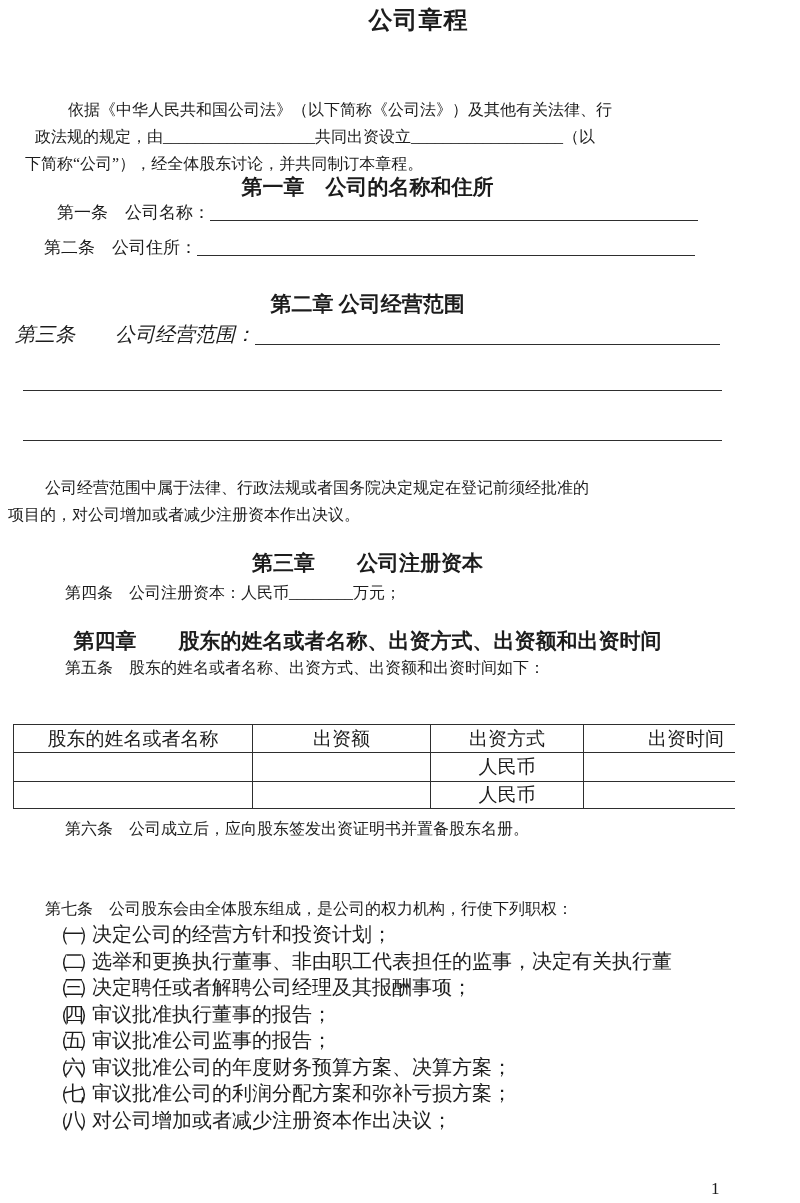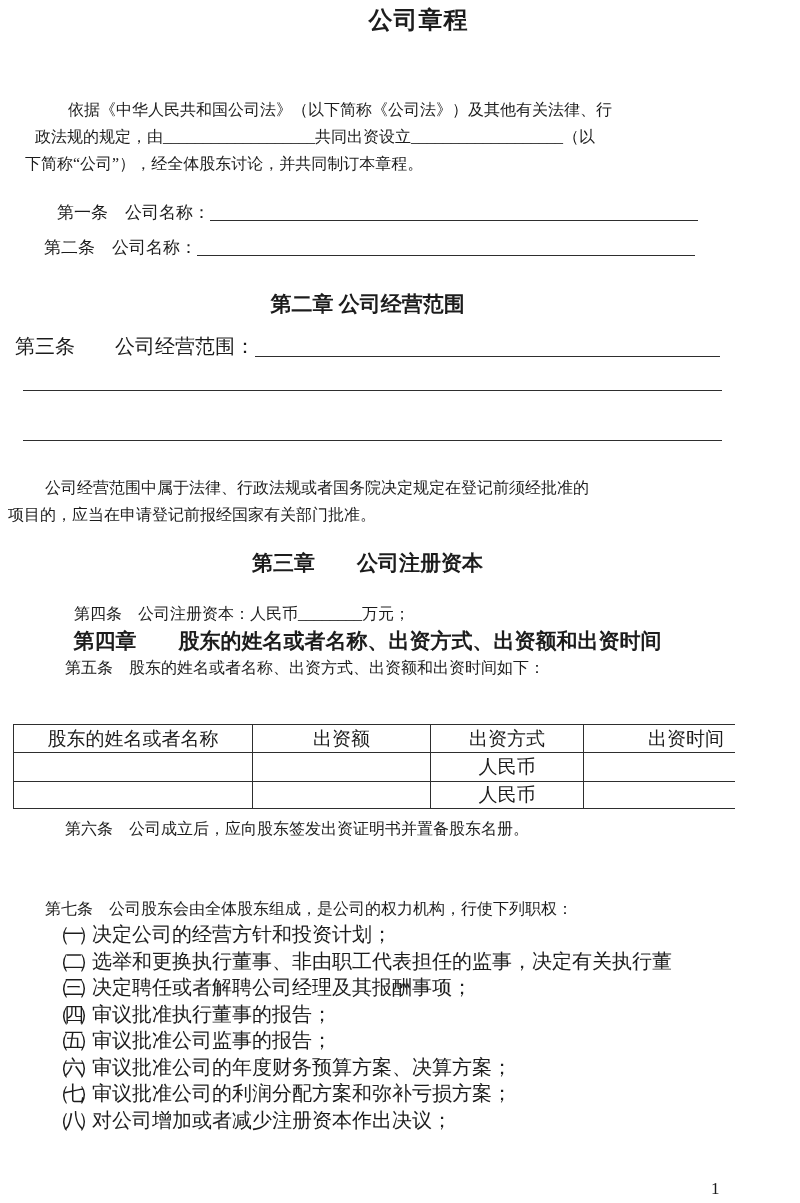--- a/index.html
+++ b/index.html
@@ -34,47 +34,48 @@
 <body>
 
 <div class="page">
 
   <div class="abs doc-title">公司章程</div>
 
   <div class="abs body-line" style="top:96px;left:68px;">依据《中华人民共和国公司法》（以下简称《公司法》）及其他有关法律、行</div>
   <div class="abs body-line" style="top:123px;left:35px;">政法规的规定，由___________________共同出资设立___________________（以</div>
   <div class="abs body-line" style="top:150px;left:25px;">下简称“公司”），经全体股东讨论，并共同制订本章程。</div>
 
+  <div class="abs chapter" style="top:174px;">第一章　公司的名称和住所</div>
 
   <div class="abs article-row small" style="top:201px;left:57px;width:641px;">
     <span class="article-label">第一条　公司名称：</span>
     <span class="fill"></span>
   </div>
 
   <div class="abs article-row small" style="top:236px;left:44px;width:651px;">
-    <span class="article-label">第二条　公司名称：</span>
+    <span class="article-label">第二条　公司住所：</span>
     <span class="fill"></span>
   </div>
 
   <div class="abs chapter" style="top:291px;">第二章 公司经营范围</div>
 
-  <div class="abs article-row" style="top:333px;left:15px;width:705px;">
+  <div class="abs article-row" style="top:321px;left:15px;width:705px;font-style:italic;">
     <span class="article-label">第三条　　公司经营范围：</span>
     <span class="fill"></span>
   </div>
 
   <div class="abs rule" style="top:390px;left:23px;width:699px;"></div>
   <div class="abs rule" style="top:440px;left:23px;width:699px;"></div>
 
   <div class="abs body-line" style="top:474px;left:45px;">公司经营范围中属于法律、行政法规或者国务院决定规定在登记前须经批准的</div>
-  <div class="abs body-line" style="top:501px;left:8px;">项目的，应当在申请登记前报经国家有关部门批准。</div>
+  <div class="abs body-line" style="top:501px;left:8px;">项目的，对公司增加或者减少注册资本作出决议。</div>
 
   <div class="abs chapter" style="top:550px;">第三章　　公司注册资本</div>
 
-  <div class="abs body-line" style="top:600px;left:65px;margin-left:9px;">第四条　公司注册资本：人民币________万元；</div>
+  <div class="abs body-line" style="top:579px;left:65px;">第四条　公司注册资本：人民币________万元；</div>
 
   <div class="abs chapter" style="top:628px;">第四章　　股东的姓名或者名称、出资方式、出资额和出资时间</div>
 
   <div class="abs body-line" style="top:654px;left:65px;">第五条　股东的姓名或者名称、出资方式、出资额和出资时间如下：</div>
 
   <div class="abs" style="top:724px;left:13px;">
     <table class="cap-table">
       <colgroup>
         <col style="width:239px">
           <col style="width:178px">

